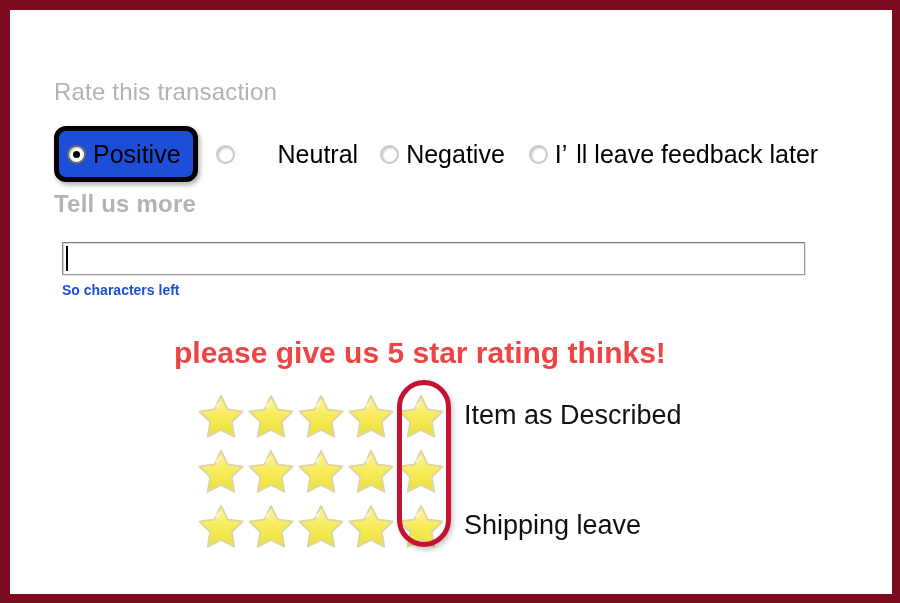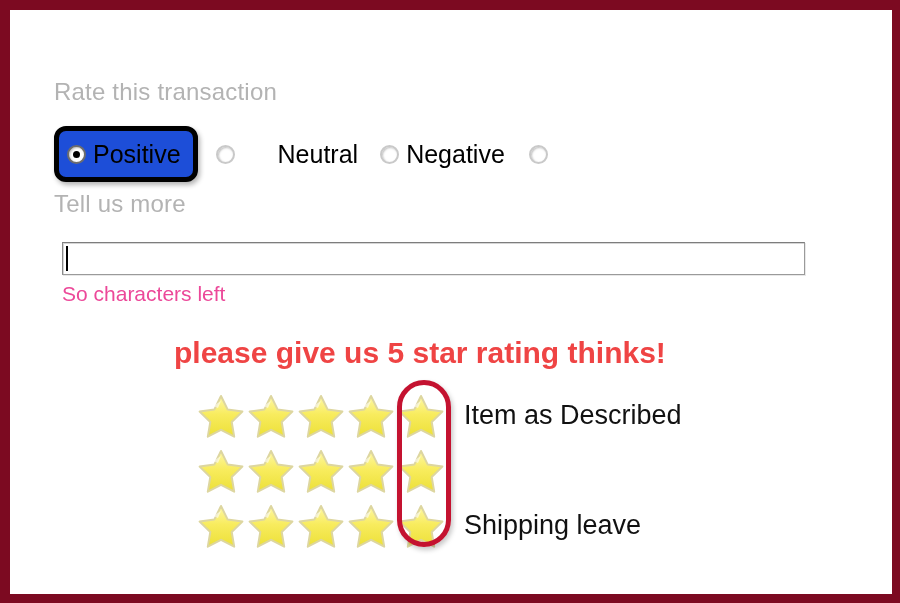--- a/index.html
+++ b/index.html
@@ -34,21 +34,21 @@
   
   .section-heading {
     position: absolute;
     color: #b3b3b3;
     font-size: 24px;
     font-weight: 400;
     letter-spacing: 0.2px;
     white-space: nowrap;
   }
   #rate-heading { left: 44px; top: 68px; }
-  #tell-heading { left: 44px; top: 180px; }
+  #tell-heading { left: 44px; top: 180px; font-weight: bold; }
 
   
   #radio-row {
     position: absolute;
     left: 44px;
     top: 120px;
     height: 48px;
     display: flex;
     align-items: center;
   }
@@ -132,23 +132,24 @@
     top: 236px;
     width: 2px;
     height: 25px;
     background: #000000;
   }
 
   #chars-left {
     position: absolute;
     left: 52px;
     top: 272px;
-    font-size: 21px;
-    color: #ec4899;
-    white-space: nowrap;
+    font-size: 14px;
+    color: #1d4ed8;
+    white-space: nowrap;
+    font-weight: bold;
   }
 
   
   #promo-text {
     position: absolute;
     left: 164px;
     top: 326px;
     font-size: 30px;
     font-weight: bold;
     color: #ef4444;
@@ -219,20 +220,21 @@
         <span class="radio-label">Neutral</span>
       </label>
 
       <label class="radio-option" id="option-negative">
         <span class="radio-dot"></span>
         <span class="radio-label">Negative</span>
       </label>
 
       <label class="radio-option" id="option-later">
         <span class="radio-dot"></span>
+        <span class="radio-label"><span>I’</span><span class="apostrophe-gap"></span><span>ll leave feedback later</span></span>
       </label>
 
     </div>
 
     <div class="section-heading" id="tell-heading">Tell us more</div>
 
     <input type="text" id="feedback-input" placeholder="" style="">
     <div id="input-caret"></div>
 
     <div id="chars-left">So characters left</div>

